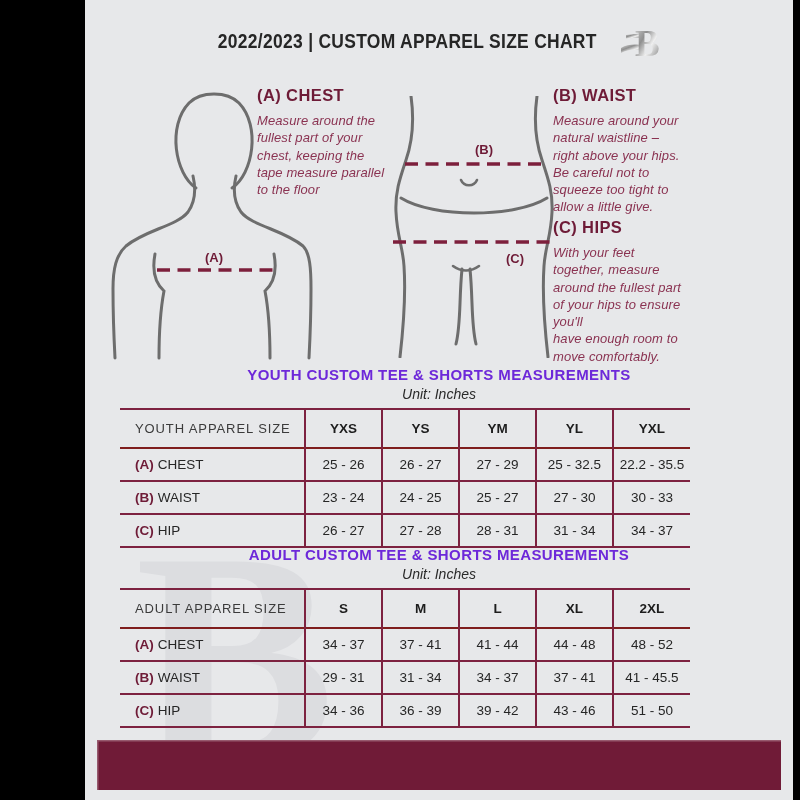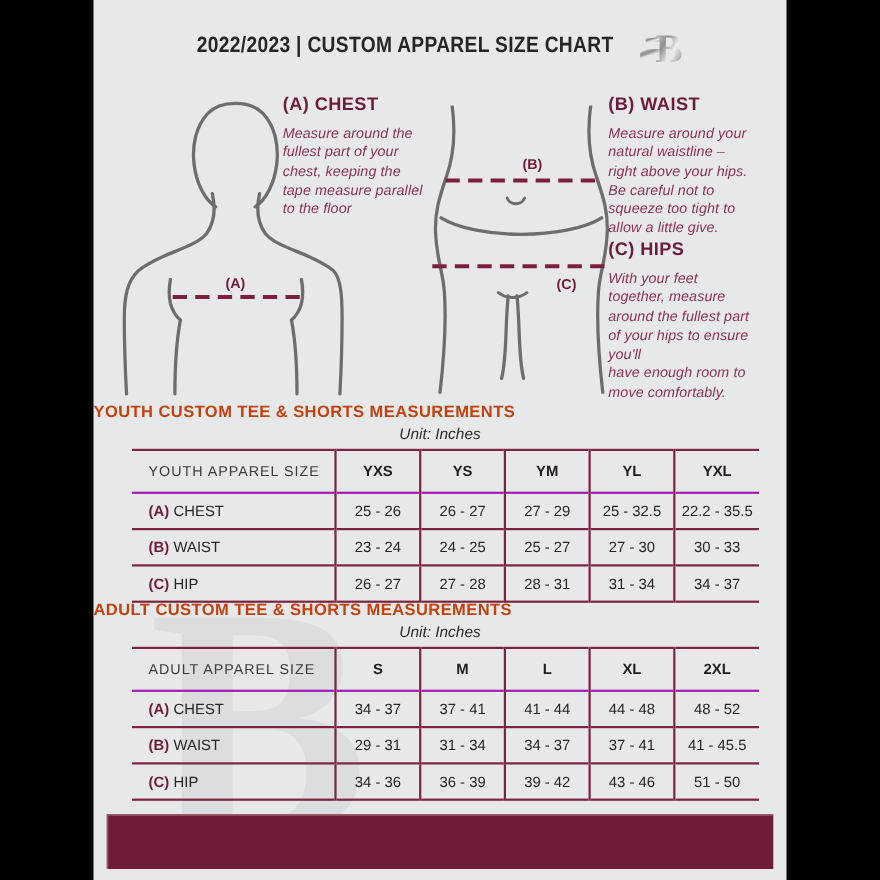--- a/index.html
+++ b/index.html
@@ -4,21 +4,21 @@
 <style>
   html,body { margin:0; padding:0; }
   body {
     width:800px; height:800px; background:#000;
     font-family:"Liberation Sans", sans-serif;
     -webkit-font-smoothing:antialiased;
     overflow:hidden;
   }
   .canvas { position:relative; width:800px; height:800px; background:#000; }
   .page {
-    position:absolute; left:85px; top:0; width:630px; height:800px;
+    position:absolute; left:85px; top:0; width:708px; height:800px;
     background:#e7e8ea; overflow:hidden;
   }
 
   
   .header {
     position:absolute; top:0; left:0; right:0; height:66px;
     display:flex; align-items:center; justify-content:center; gap:17px;
     padding-top:8px;
   }
   .header-title {
@@ -43,35 +43,35 @@
   .guide-desc {
     font-size:13px; font-style:italic; color:#8a3251; line-height:1.33;
     white-space:pre-line; margin:0; letter-spacing:0.1px;
   }
   .fig-stroke { fill:none; stroke:#6d6d6d; stroke-width:3; stroke-linecap:round; }
   .dash-line  { stroke:#7d1f3c; stroke-width:3.6; stroke-dasharray:13 7.5; fill:none; }
   .dash-label { font-family:"Liberation Sans",sans-serif; font-size:13px; font-weight:bold; fill:#6e1b37; }
 
   
   .table-title {
-    position:absolute; left:0; right:0; 
-    font-size:15px; font-weight:bold; color:#c2410c; letter-spacing:0.4px;
+    position:absolute; left:0; right:0; text-align:center;
+    font-size:15px; font-weight:bold; color:#6d28d9; letter-spacing:0.4px;
   }
   .unit-line {
     position:absolute; left:0; right:0; text-align:center;
     font-size:14px; font-style:italic; color:#2a2a2a;
   }
   .size-table {
     position:absolute; left:35px; width:570px;
     border-collapse:collapse; table-layout:fixed; z-index:2;
     background:transparent;
   }
   .size-table col.c-first { width:185px; }
   .size-table col.c-size  { width:77px; }
-  .size-table thead tr { border-top:2px solid #7d2240; border-bottom:2px solid #a21caf; }
+  .size-table thead tr { border-top:2px solid #7d2240; border-bottom:2px solid #7f1d1d; }
   .size-table tbody tr { border-bottom:2px solid #7d2240; }
   .size-table th, .size-table td {
     border-left:2px solid #7d2240; text-align:center; padding:0;
   }
   .size-table th:first-child, .size-table td:first-child { border-left:none; }
   .size-table th { height:37px; font-size:13.5px; font-weight:bold; color:#1d1d1d; }
   .size-table td { height:31px; font-size:13.5px; color:#262626; }
   .size-table .first {
     text-align:left; padding-left:15px;
   }

